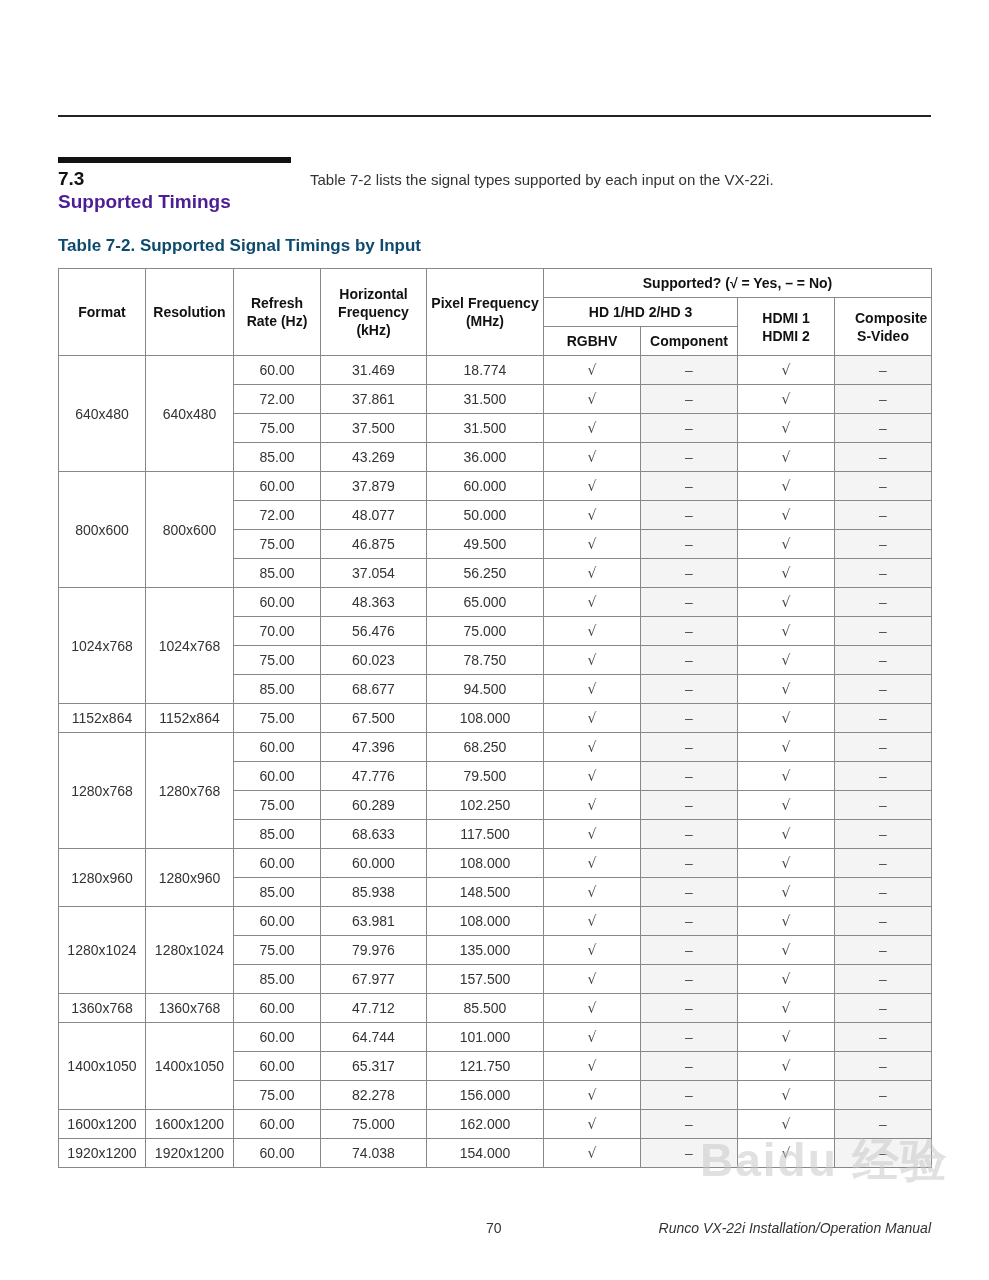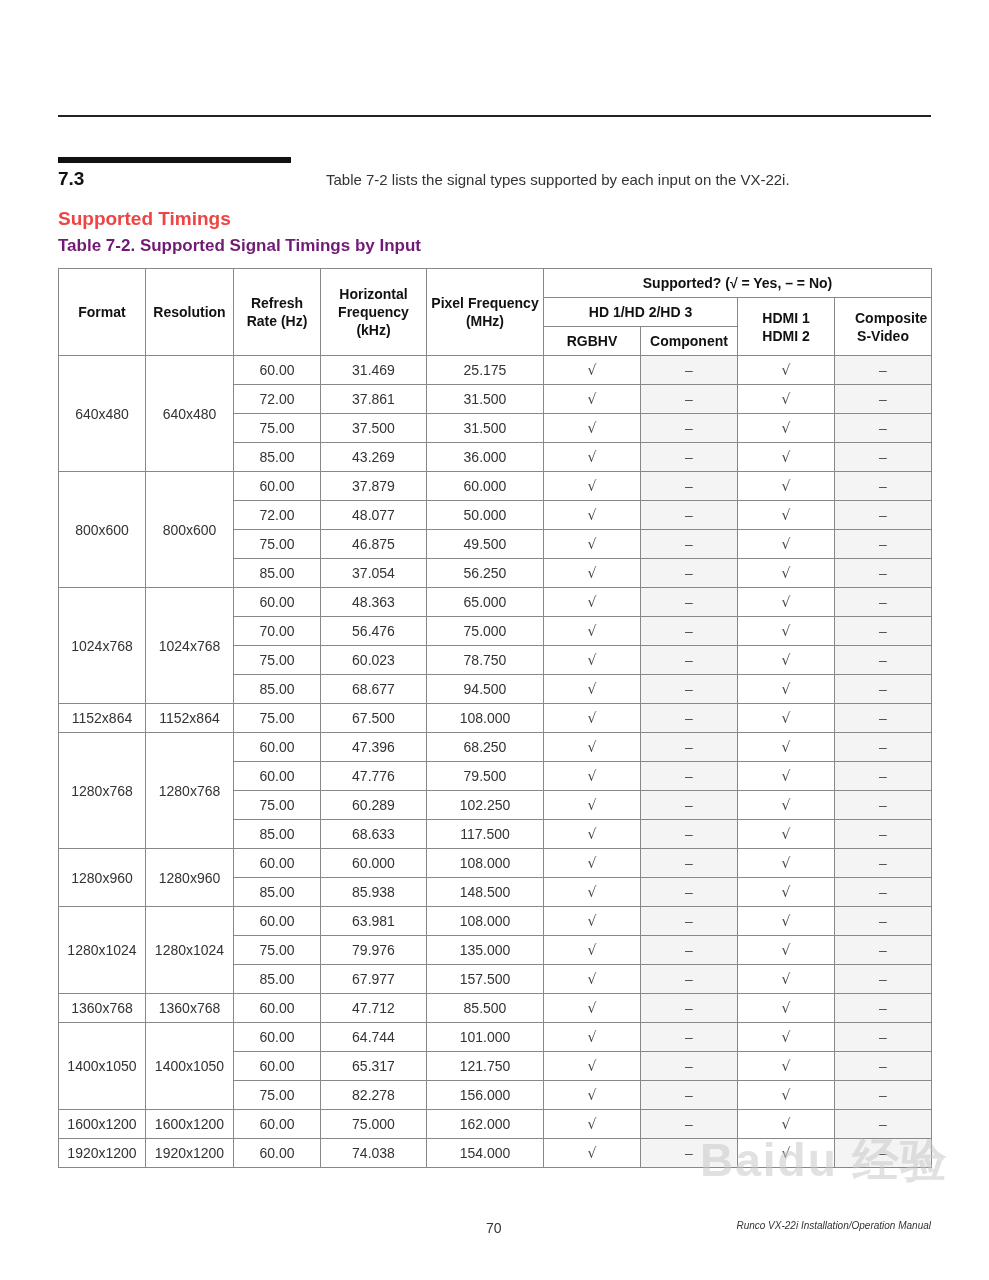--- a/index.html
+++ b/index.html
@@ -1,33 +1,33 @@
 <!DOCTYPE html>
 <html><head>
 <meta charset="utf-8">
 <style>
   html, body { margin:0; padding:0; background:#ffffff; }
   body { width:989px; height:1280px; position:relative; overflow:hidden;
          font-family:"Liberation Sans", sans-serif; color:#222; }
   .top-rule { position:absolute; left:58px; top:115px; width:873px; height:2px; background:#222; }
   .section-bar { position:absolute; left:58px; top:157px; width:233px; height:6px; background:#111; }
   .section-num { position:absolute; left:58px; top:168px; font-size:19px; font-weight:bold; color:#111; }
-  .section-title { position:absolute; left:58px; top:191px; font-size:19px; font-weight:bold; color:#ef4444;margin-top:17px; }
-  .intro { position:absolute; left:326px; top:171px; font-size:15px; color:#333; }
-  .table-caption { position:absolute; left:58px; top:236px; font-size:17px; font-weight:bold; color:#701a75; }
+  .section-title { position:absolute; left:58px; top:191px; font-size:19px; font-weight:bold; color:#4c1d95; }
+  .intro { position:absolute; left:310px; top:171px; font-size:15px; color:#333; }
+  .table-caption { position:absolute; left:58px; top:236px; font-size:17px; font-weight:bold; color:#0c4a6e; }
   table.timings { position:absolute; left:58px; top:268px; border-collapse:collapse;
                   table-layout:fixed; width:873px; font-size:14px; color:#333; }
   table.timings th, table.timings td { border:1px solid #888; text-align:center; vertical-align:middle; padding:0; }
   table.timings th { font-weight:bold; color:#111; font-size:14px; line-height:18px; }
   table.timings td { height:28px; }
   .shade { background:#f4f4f4; }
   .yes { font-family:"DejaVu Serif", serif; font-size:14px; color:#444; }
   .no { color:#555; }
   .footer-page { position:absolute; left:486px; top:1220px; font-size:14px; color:#333; }
-  .footer-title { position:absolute; right:58px; top:1220px; font-size:10px; font-style:italic; color:#333;text-align:center; }
+  .footer-title { position:absolute; right:58px; top:1220px; font-size:14px; font-style:italic; color:#333;text-align:center; }
   .watermark { position:absolute; left:700px; top:1130px; font-size:46px; font-weight:bold;
                color:rgba(200,200,200,0.55); letter-spacing:2px; pointer-events:none; }
 </style>
 </head>
 <body>
 
 <div class="top-rule"></div>
 <div class="section-bar"></div>
 <div class="section-num">7.3</div>
 <div class="section-title">Supported Timings</div>
@@ -64,21 +64,21 @@
       <th>RGBHV</th>
       <th>Component</th>
     </tr>
   </thead>
   <tbody id="table-body">
       <tr>
         <td rowspan="4">640x480</td>
         <td rowspan="4">640x480</td>
         <td>60.00</td>
         <td>31.469</td>
-        <td>25.175</td>
+        <td>18.774</td>
         <td class="yes">√</td>
         <td class="shade no">–</td>
         <td class="yes">√</td>
         <td class="shade no">–</td>
       </tr>
       <tr>
         <td>72.00</td>
         <td>37.861</td>
         <td>31.500</td>
         <td class="yes">√</td>

